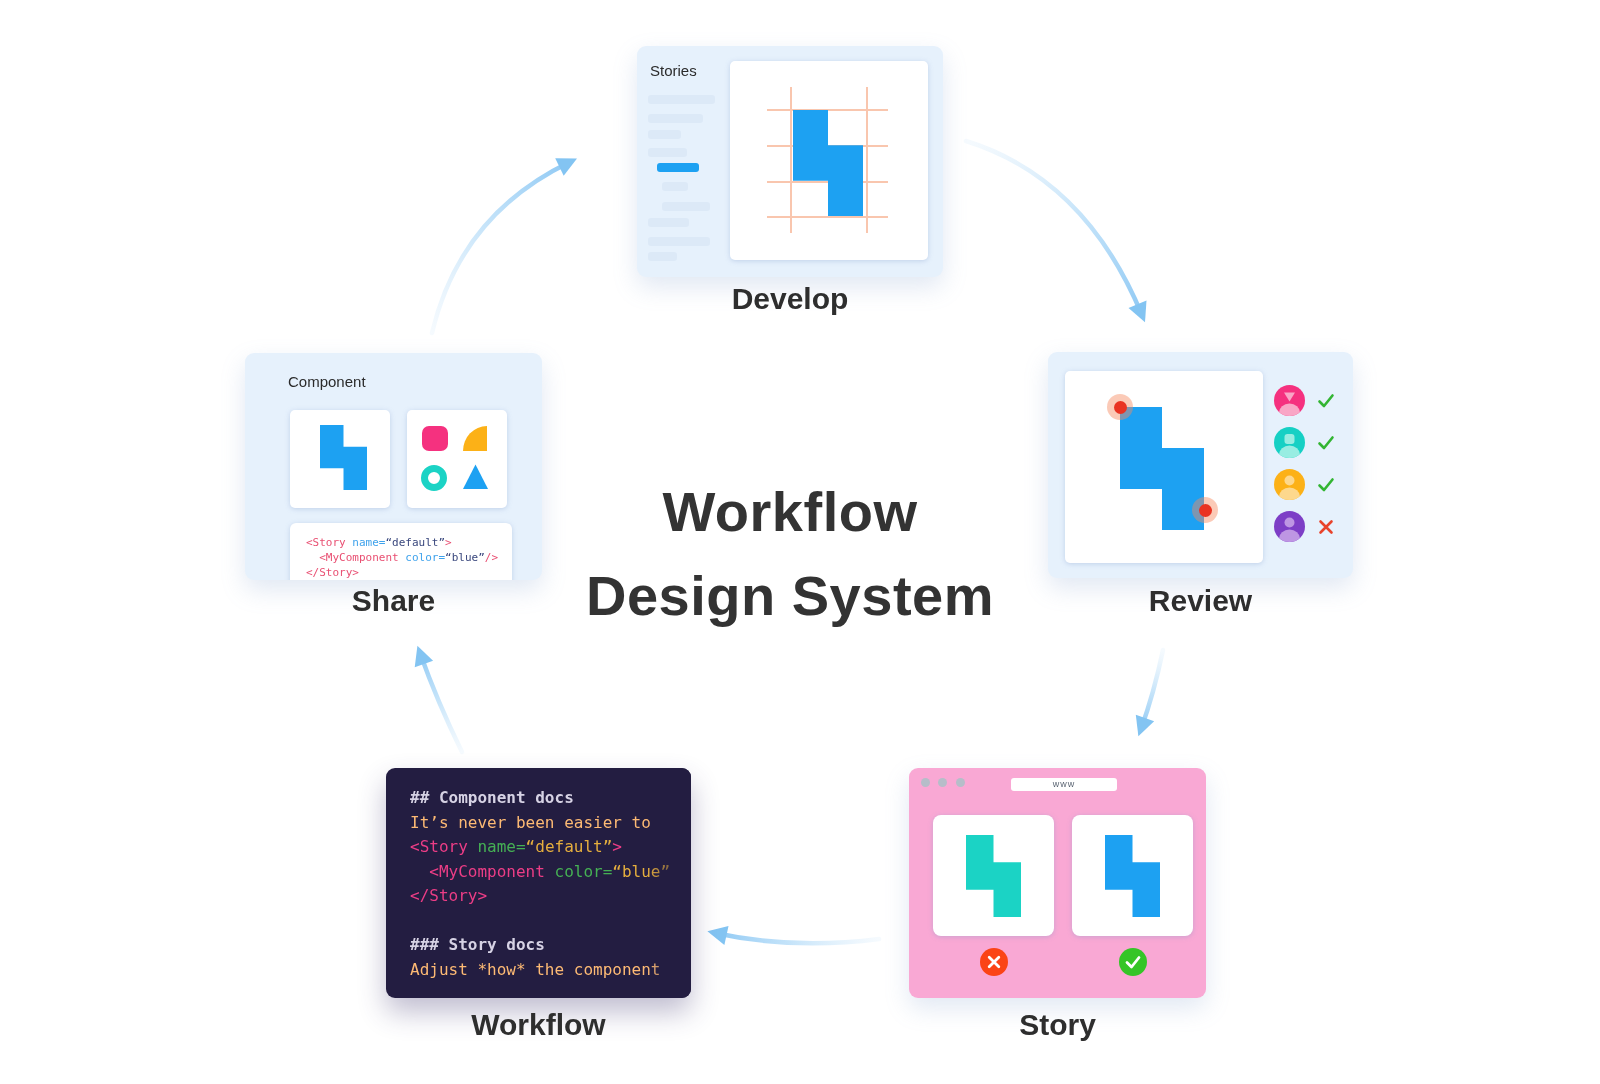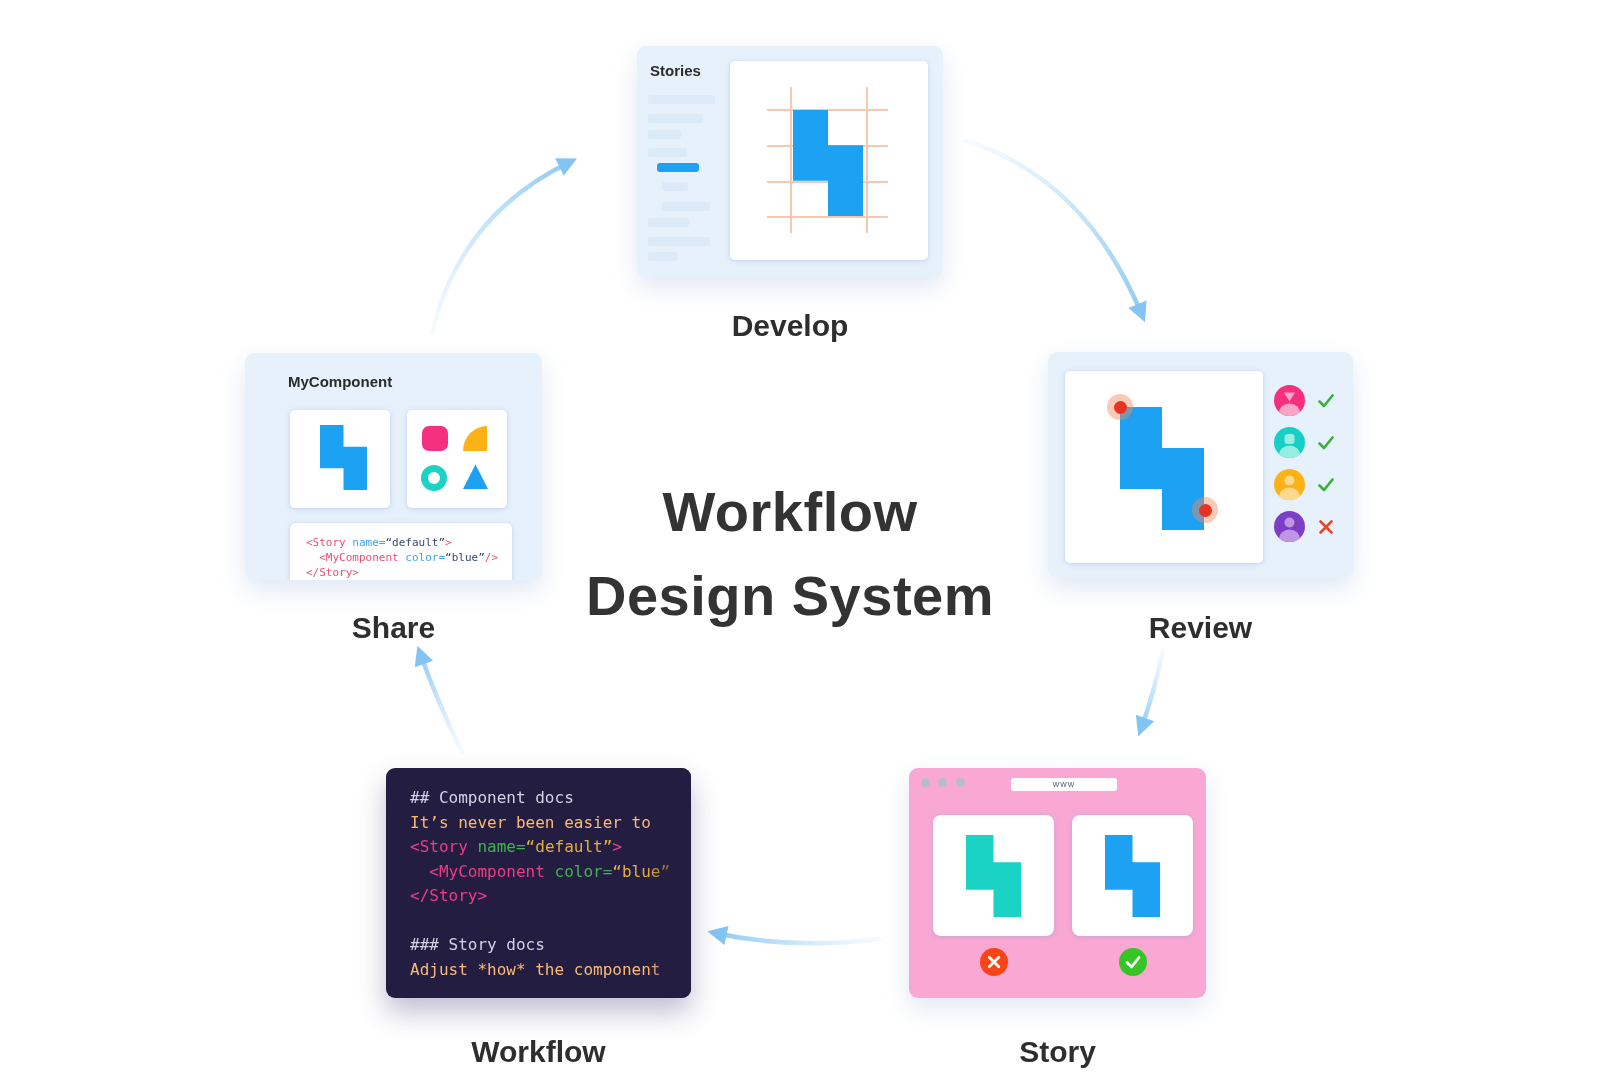--- a/index.html
+++ b/index.html
@@ -9,25 +9,25 @@
 
   
   .title{position:absolute;left:495px;top:470px;width:590px;text-align:center;
          font-size:56px;line-height:84px;font-weight:800;color:#333333;letter-spacing:.5px;}
 
   
   .card{position:absolute;background:var(--card_bg);border-radius:9px;
         box-shadow:0 10px 24px rgba(120,150,200,.22);}
   .wpanel{position:absolute;background:#ffffff;border-radius:5px;
           box-shadow:0 1px 5px rgba(120,150,200,.35);}
-  .node-label{position:absolute;text-align:center;font-size:30px;font-weight:700;color:#2e2e2e;margin-top:27px;}
+  .node-label{position:absolute;text-align:center;font-size:30px;font-weight:700;color:#2e2e2e;}
 
   
   .develop{left:637px;top:46px;width:306px;height:231px;}
-  .sb-title{position:absolute;font-size:15px;font-weight:700;color:#2b2b2b;text-align:center;}
+  .sb-title{position:absolute;font-size:15px;font-weight:400;color:#2b2b2b;text-align:center;}
   .sk{position:absolute;height:9px;border-radius:3px;background:var(--skeleton);}
   .sk-active{background:var(--blue);}
   .develop-panel{left:93px;top:15px;width:198px;height:199px;}
   .gline{position:absolute;background:var(--grid_salmon);}
   .gv{width:2px;height:146px;top:26px;}
   .gh{height:2px;width:121px;left:37px;}
   .glyph{position:absolute;}
 
   
   .review{left:1048px;top:352px;width:305px;height:226px;}
@@ -48,21 +48,21 @@
   .test-col{display:flex;flex-direction:column;align-items:center;}
   .test-box{width:121px;height:121px;background:#fff;border-radius:8px;
             box-shadow:0 1px 5px rgba(120,150,200,.35);display:grid;place-items:center;}
   .badge{margin-top:12px;}
 
   
   .document-card{left:386px;top:768px;width:305px;height:230px;background:var(--code_bg);
                  border-radius:9px;box-shadow:0 14px 28px rgba(60,50,110,.32);overflow:hidden;}
   .doc-code{position:absolute;left:24px;top:18px;font-family:"DejaVu Sans Mono",monospace;
             font-size:16px;line-height:24.5px;white-space:pre;}
-  .doc-code .tok-head{color:#d6d2e4;font-weight:normal;text-align:right;}
+  .doc-code .tok-head{color:#d6d2e4;font-weight:bold;text-align:right;}
   .doc-code .tok-text{color:#fdba74;}
   .doc-code .tok-tag{color:#ec3d86;}
   .doc-code .tok-attr{color:#45b054;}
   .doc-code .tok-str{color:#e5ae3e;}
   .doc-fade{position:absolute;right:0;top:0;bottom:0;width:44px;
             background:linear-gradient(to right,rgba(35,29,65,0),#231d41);}
 
   
   .share{left:245px;top:353px;width:297px;height:227px;overflow:hidden;}
   .share-panel-l{left:45px;top:57px;width:100px;height:98px;}
@@ -271,21 +271,21 @@
   </section>
   <div class="node-label" style="left:909px;top:1008px;width:297px">Story</div>
 
   <section class="card document-card">
     <div class="doc-code" id="doc-code"><div class="codeline"><span class="tok-head">## Component docs</span></div><div class="codeline"><span class="tok-text">It’s never been easier to</span></div><div class="codeline"><span class="tok-tag">&lt;Story </span><span class="tok-attr">name=</span><span class="tok-str">“default”</span><span class="tok-tag">&gt;</span></div><div class="codeline"><span class="tok-text">  </span><span class="tok-tag">&lt;MyComponent </span><span class="tok-attr">color=</span><span class="tok-str">“blue”</span></div><div class="codeline"><span class="tok-tag">&lt;/Story&gt;</span></div><div class="codeline">&nbsp;</div><div class="codeline"><span class="tok-head">### Story docs</span></div><div class="codeline"><span class="tok-text">Adjust *how* the component</span></div></div>
     <div class="doc-fade"></div>
   </section>
   <div class="node-label" style="left:386px;top:1008px;width:305px">Workflow</div>
 
   <section class="card share">
-    <div class="sb-title" style="left:43px;top:20px">MyComponent</div>
+    <div class="sb-title" style="left:43px;top:20px">Component</div>
     <div class="wpanel share-panel-l">
       <svg class="glyph" style="left:30px;top:15px" width="47" height="65" viewBox="0 0 60 90" preserveAspectRatio="none">
         <path d="M0,0 H30 V30 H60 V90 H30 V60 H0 Z" style="fill:var(--blue)"></path>
       </svg>
     </div>
     <div class="wpanel share-panel-r">
       <svg width="100" height="98">
         <rect x="15" y="16" width="26" height="25" rx="7" style="fill:var(--pink)"></rect>
         <path d="M80,41 L56,41 A24,25 0 0 1 80,16 Z" style="fill:var(--yellow)"></path>
         <circle cx="27" cy="68" r="9.5" fill="none" stroke-width="7" style="stroke:var(--teal)"></circle>

